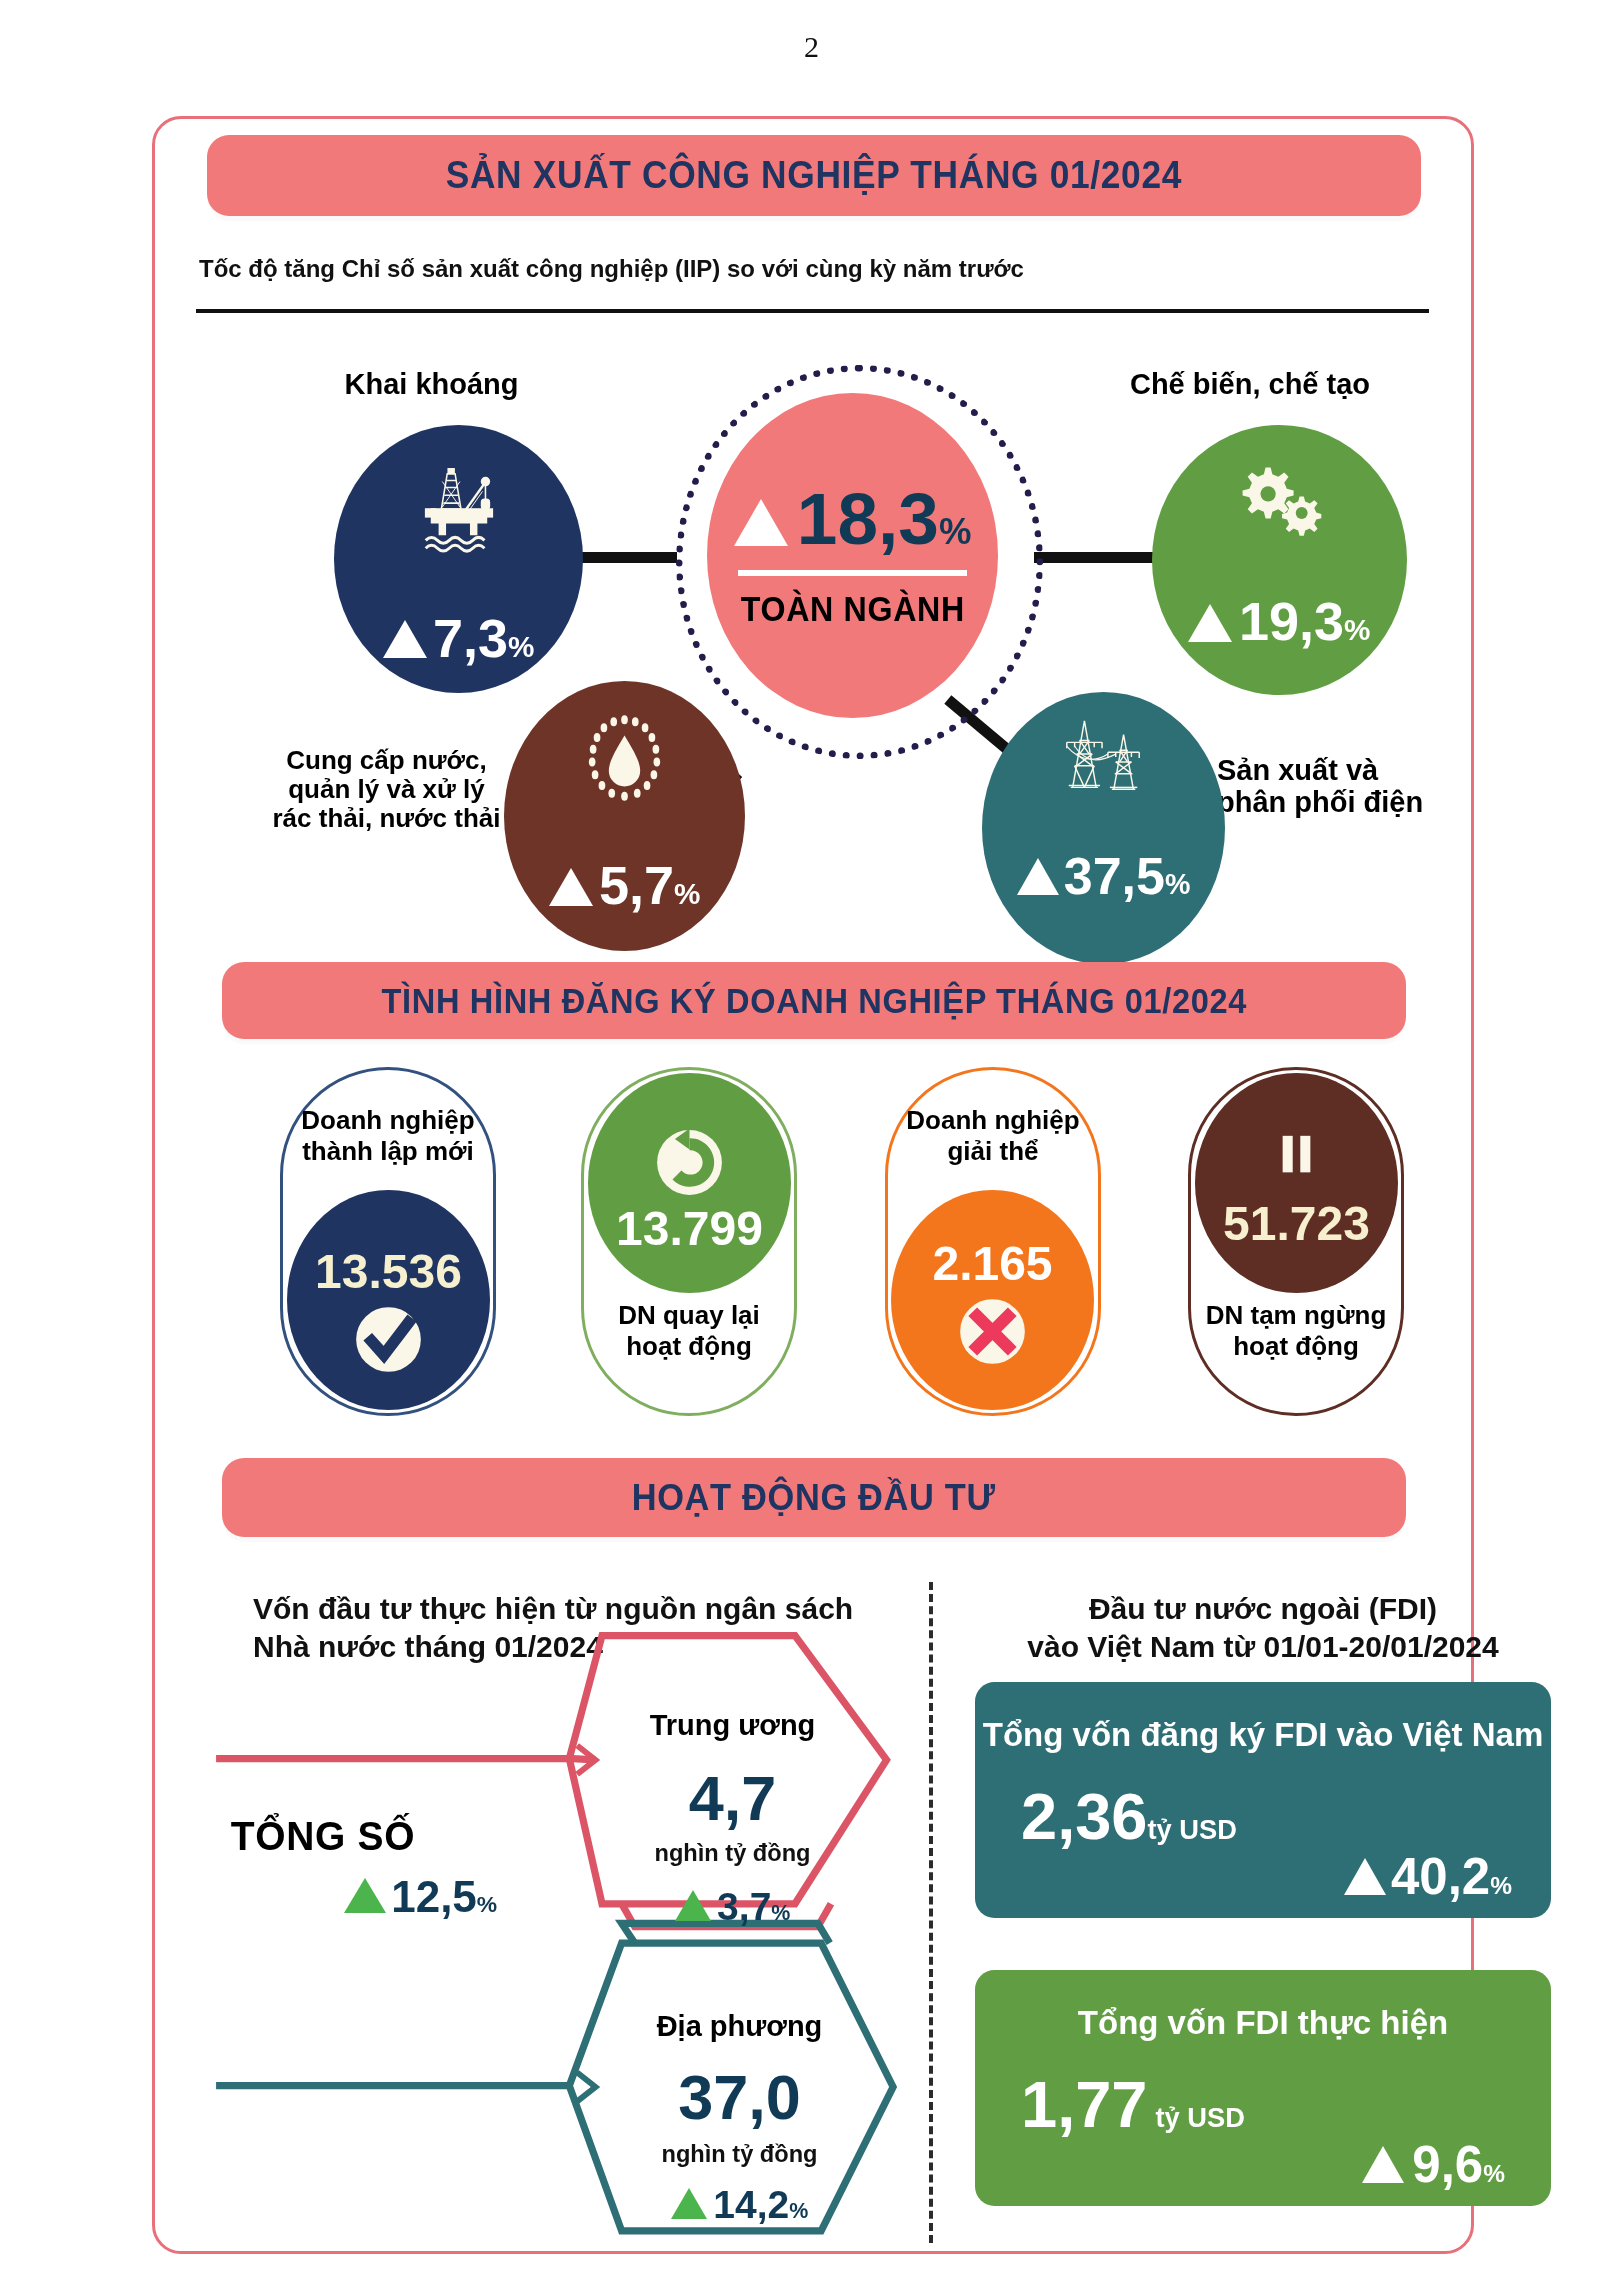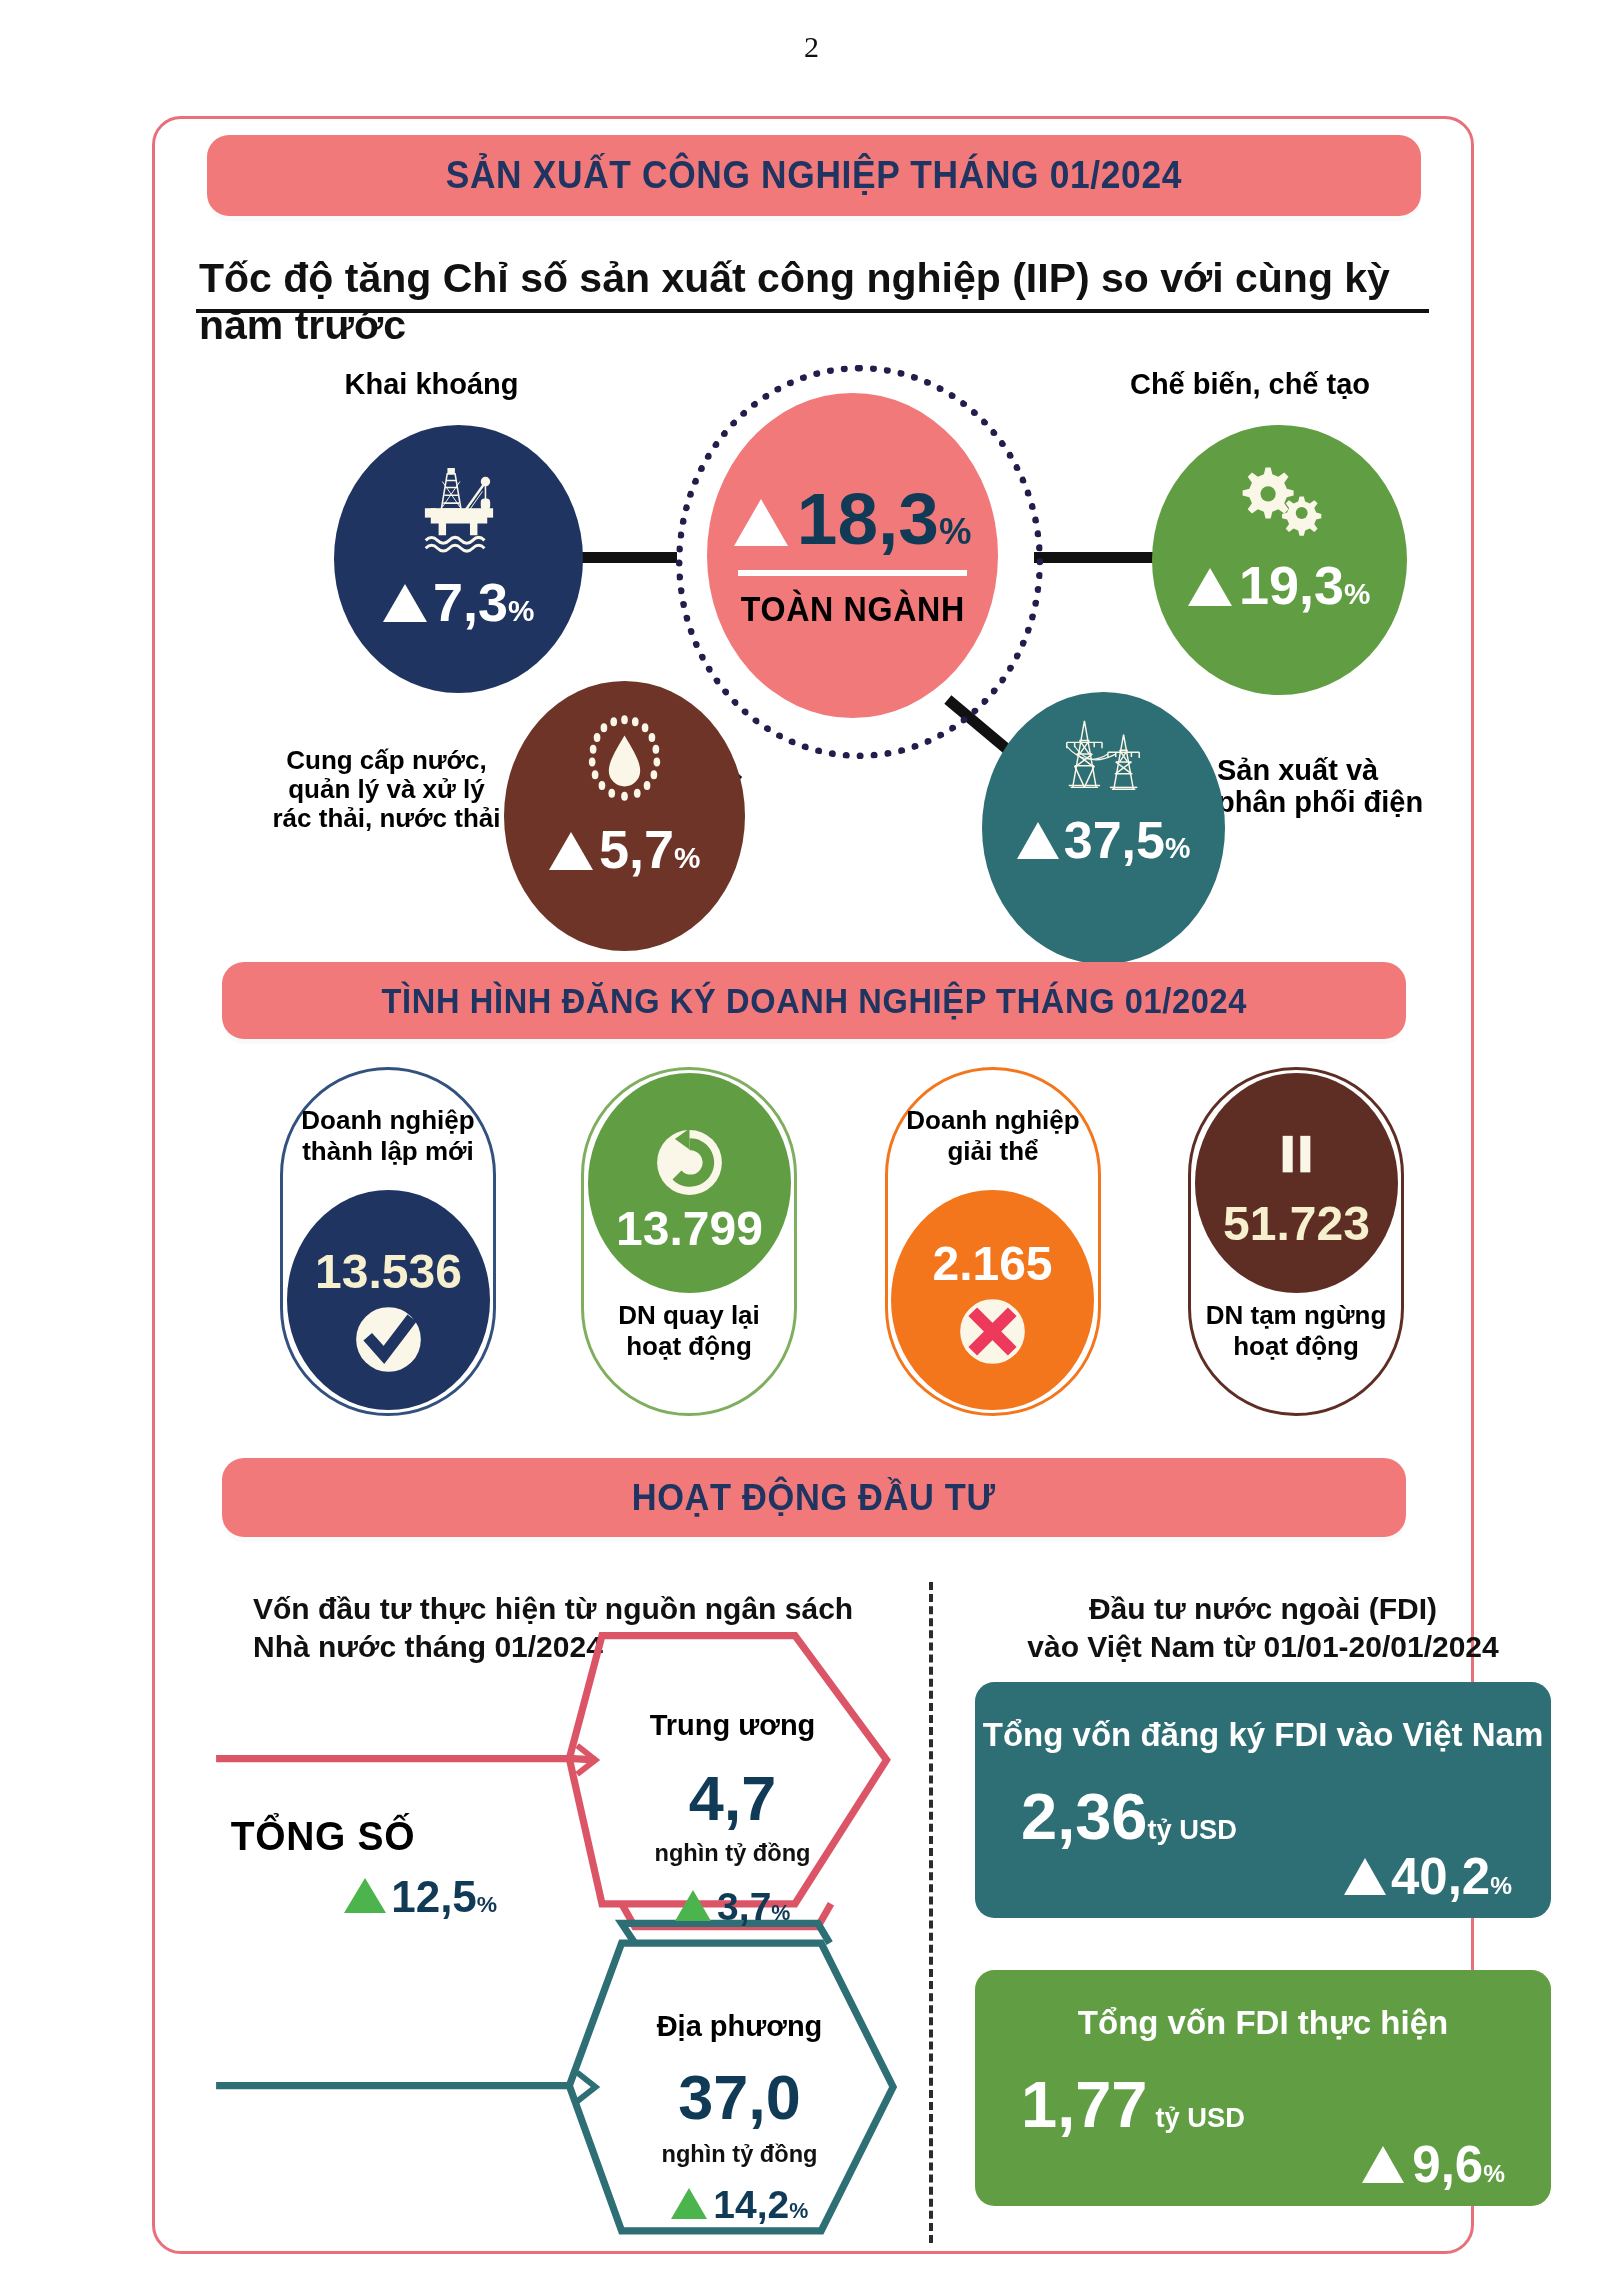--- a/index.html
+++ b/index.html
@@ -19,25 +19,25 @@
   .banner span{color:#1F3461;font-weight:bold;letter-spacing:0.7px;
       transform:scaleX(.93);display:inline-block;}
 
   
   .abs{position:absolute;}
   .ctext{text-align:center;}
   .tri{display:inline-block;width:0;height:0;vertical-align:-1.3px;}
 
   
   .iip-sub{position:absolute;left:199px;top:255px;width:1230px;
-      font-size:41px;font-weight:bold;color:#111;}
+      font-size:24px;font-weight:bold;color:#111;}
   .iip-rule{position:absolute;left:196px;top:309px;width:1233px;height:3.9px;background:#111;}
 
   .bubble{position:absolute;border-radius:50%;display:flex;flex-direction:column;
-      align-items:center;justify-content:flex-start;}
+      align-items:center;justify-content:flex-start;gap:36px;}
   .bub-val{font-weight:bold;color:#fff;line-height:1;white-space:nowrap;}
   .bub-val .pc{font-size:.55em;}
   .lbl{position:absolute;font-size:29px;font-weight:bold;color:#000;line-height:1.12;}
 
   .center-dots{position:absolute;border:7.2px dotted #241C4A;border-radius:50%;}
   .center-bub{position:absolute;background:#F2797A;border-radius:50%;
       display:flex;flex-direction:column;align-items:center;justify-content:center;}
   .center-val{font-size:73px;font-weight:bold;color:#103A55;line-height:1;white-space:nowrap;}
   .center-val .pc{font-size:.5em;}
   .center-line{width:229px;height:5.9px;background:#fff;margin:14.4px 0 13px;}

